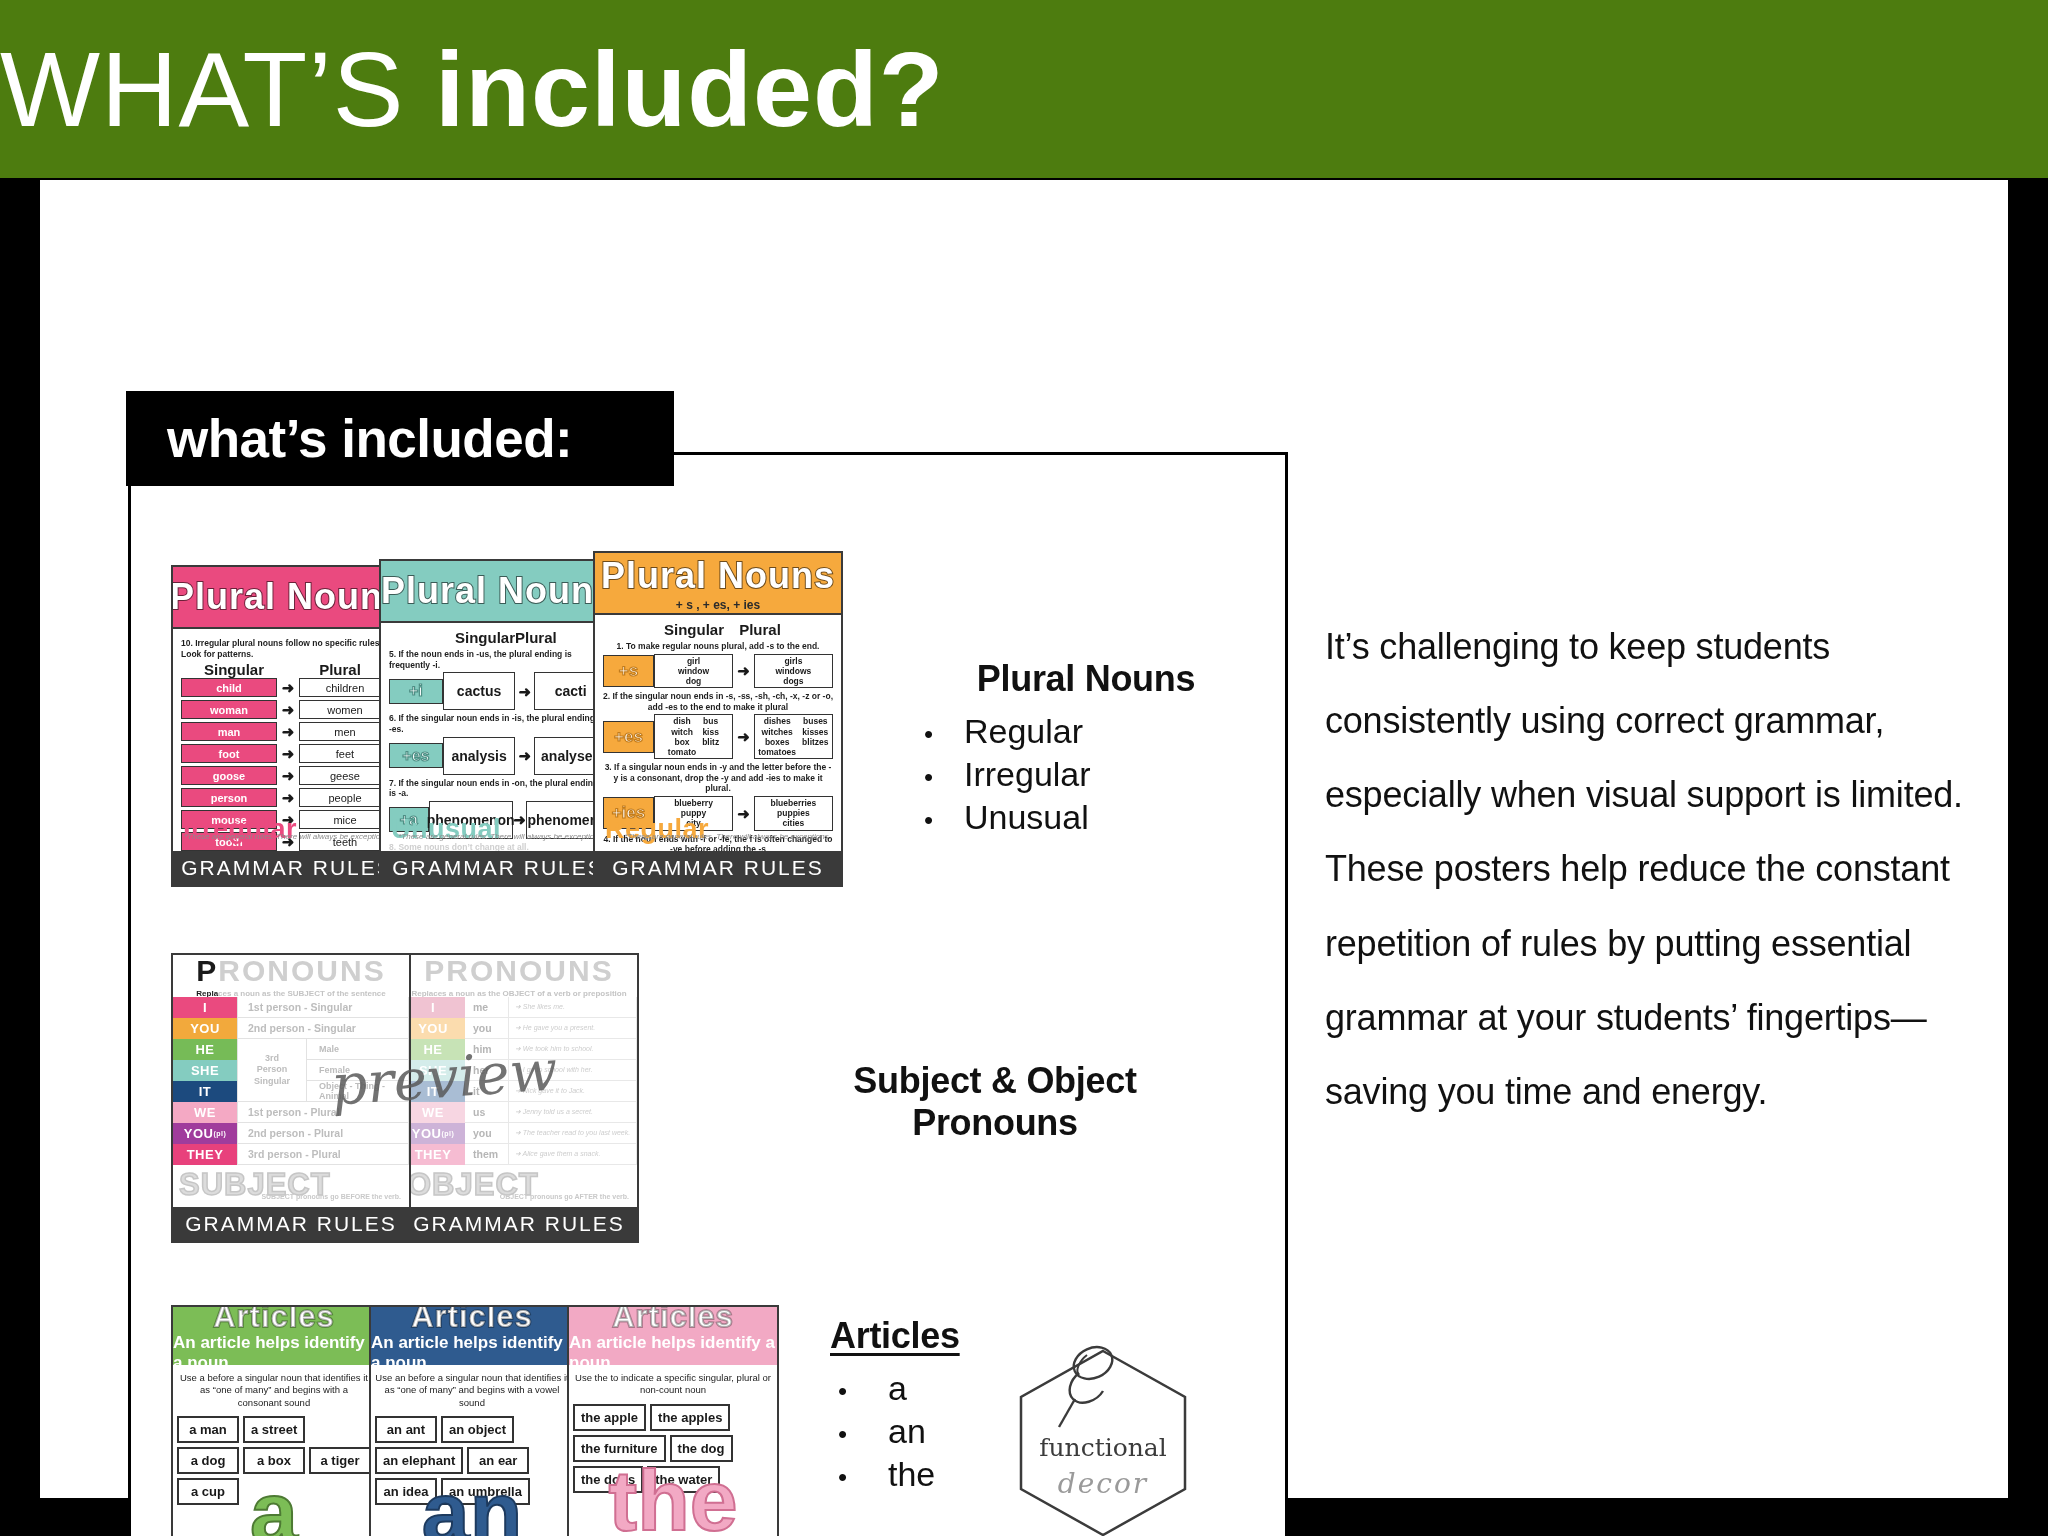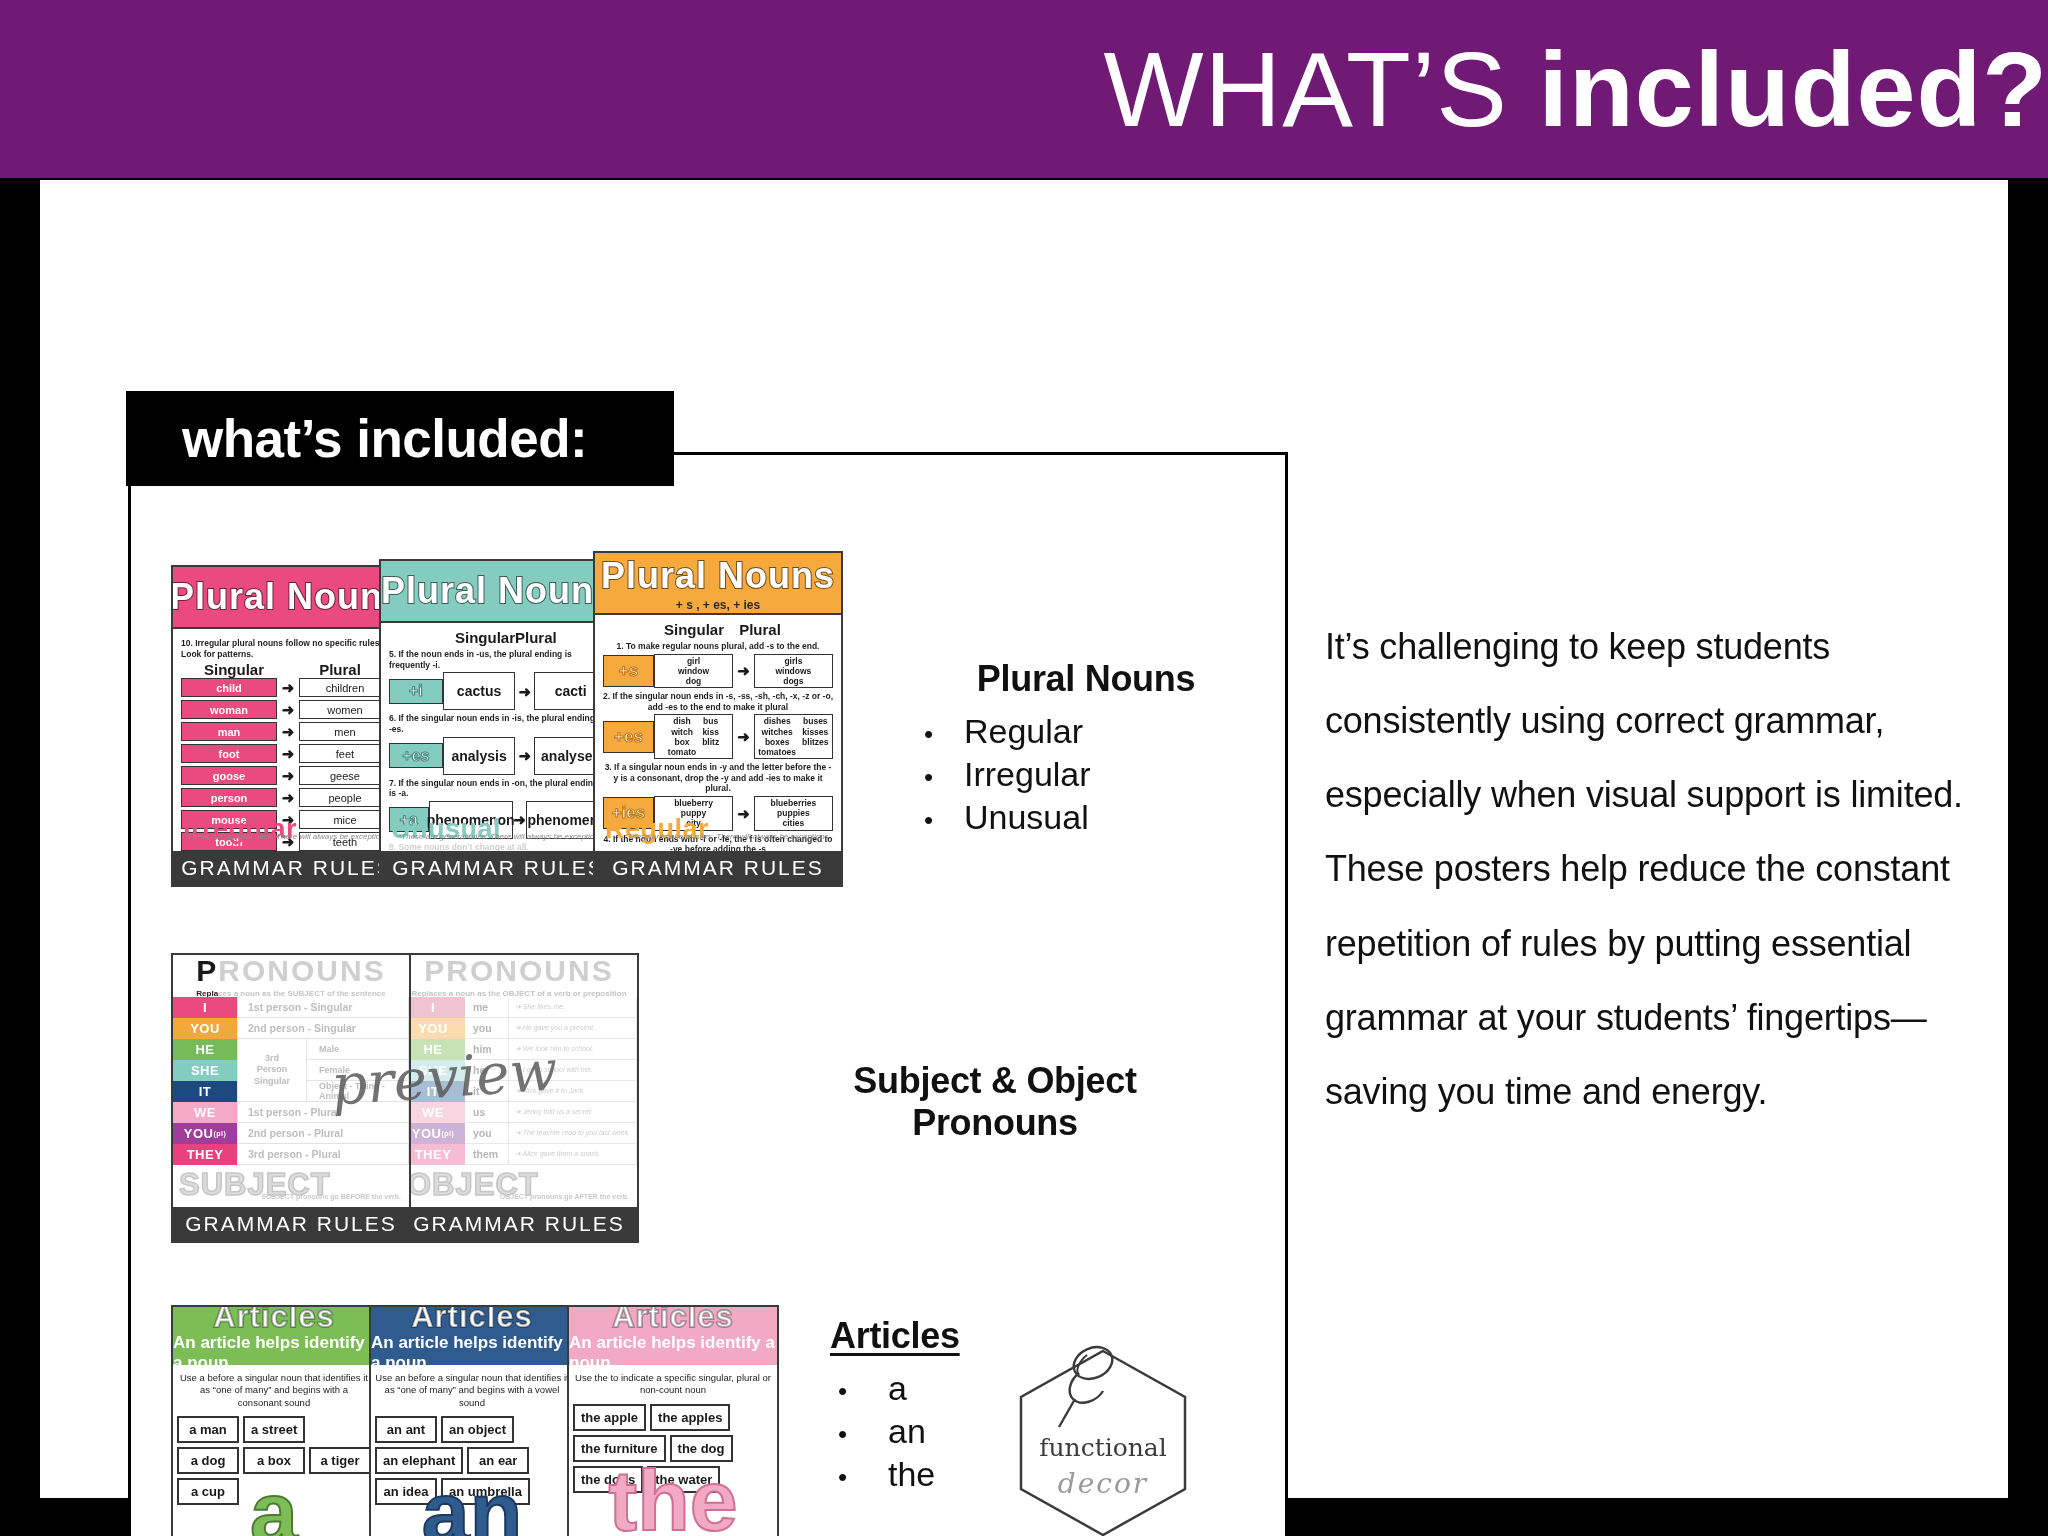--- a/index.html
+++ b/index.html
@@ -7,21 +7,21 @@
     width: 2048px; height: 1536px;
     background: #000;
     font-family: "Liberation Sans", sans-serif;
     overflow: hidden;
   }
   .page { position: relative; width: 2048px; height: 1536px; background: #000; }
 
   
   .header-band {
     position: absolute; left: 0; top: 0; width: 2048px; height: 178px;
-    background: #701a75; display: flex; align-items: center; justify-content: flex-end;
+    background: #4d7c0f; display: flex; align-items: center; justify-content: flex-start;
   }
   .header-title {
     color: #fff; font-size: 106px; letter-spacing: 1px; white-space: nowrap;
     font-family: "Liberation Sans", sans-serif;
   }
   .header-title .thin { font-weight: 300; }
   .header-title .bold { font-weight: 700; }
 
   
   .body-white {
@@ -31,21 +31,21 @@
 
   
   .card {
     position: absolute; left: 88px; top: 272px;
     width: 1160px; height: 1160px;
     background: #fff; border: 3px solid #000;
   }
   .card-tab {
     position: absolute; left: -5px; top: -64px;
     width: 548px; height: 95px; background: #000;
-    display: flex; align-items: center; padding-left: 56px;
+    display: flex; align-items: center; padding-left: 41px;
   }
   .card-tab-label { color: #fff; font-size: 53px; font-weight: 700; letter-spacing: -0.5px; }
 
   
   .poster { position: absolute; background: #fff; border: 2px solid #3a3a3a; overflow: hidden; }
   .poster-hdr {
     position: relative; height: 62px; border-bottom: 2px solid #3a3a3a;
     display: flex; flex-direction: column; align-items: center; justify-content: center;
   }
   .poster-hdr-title {

